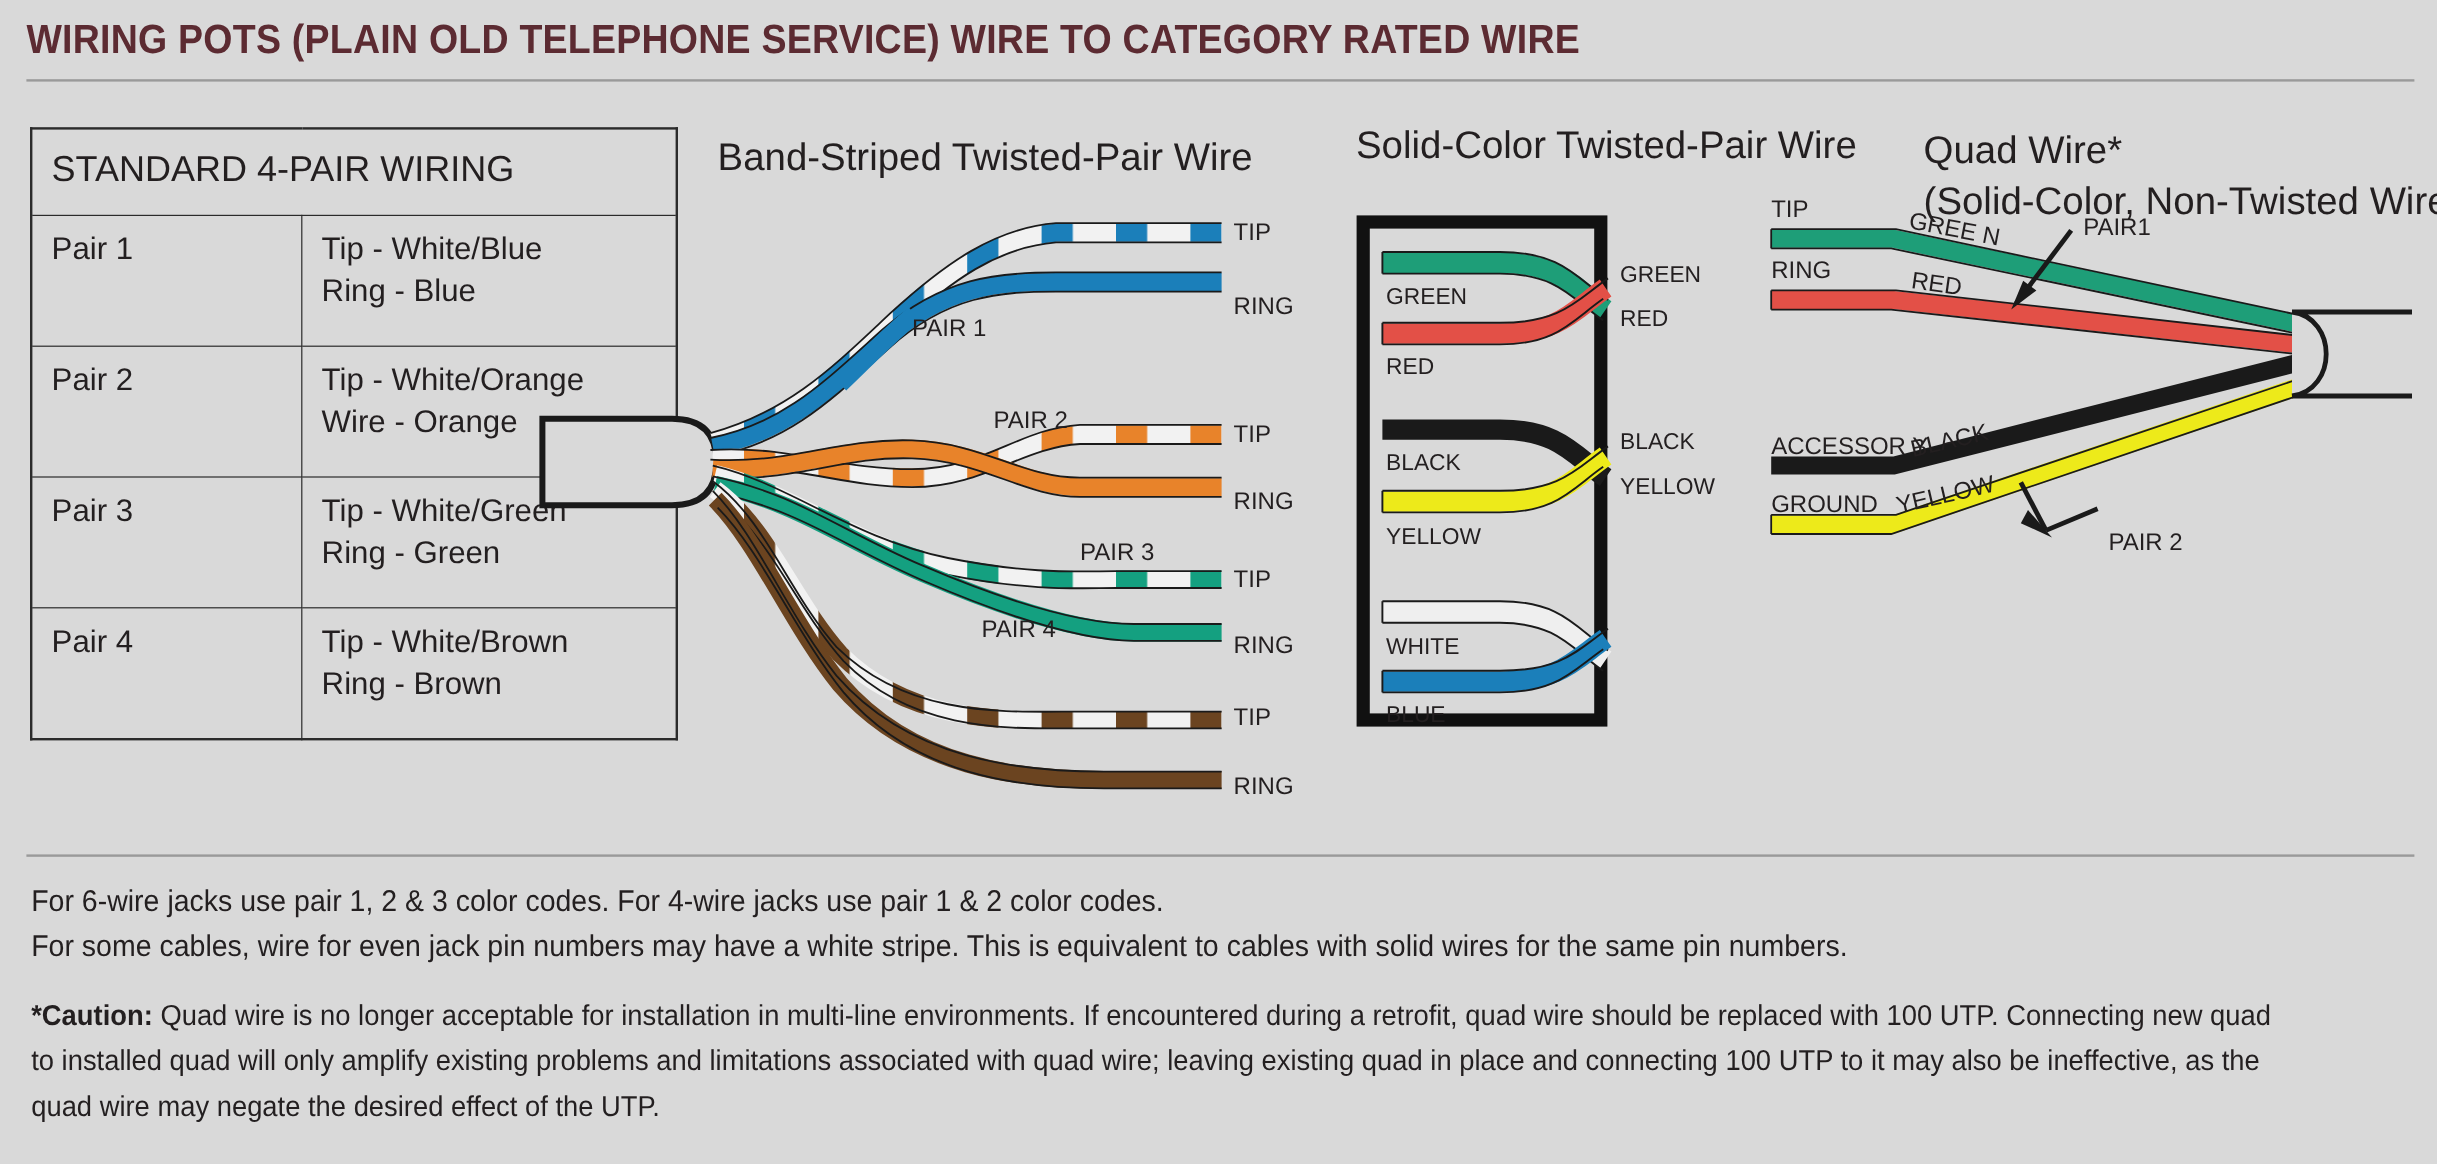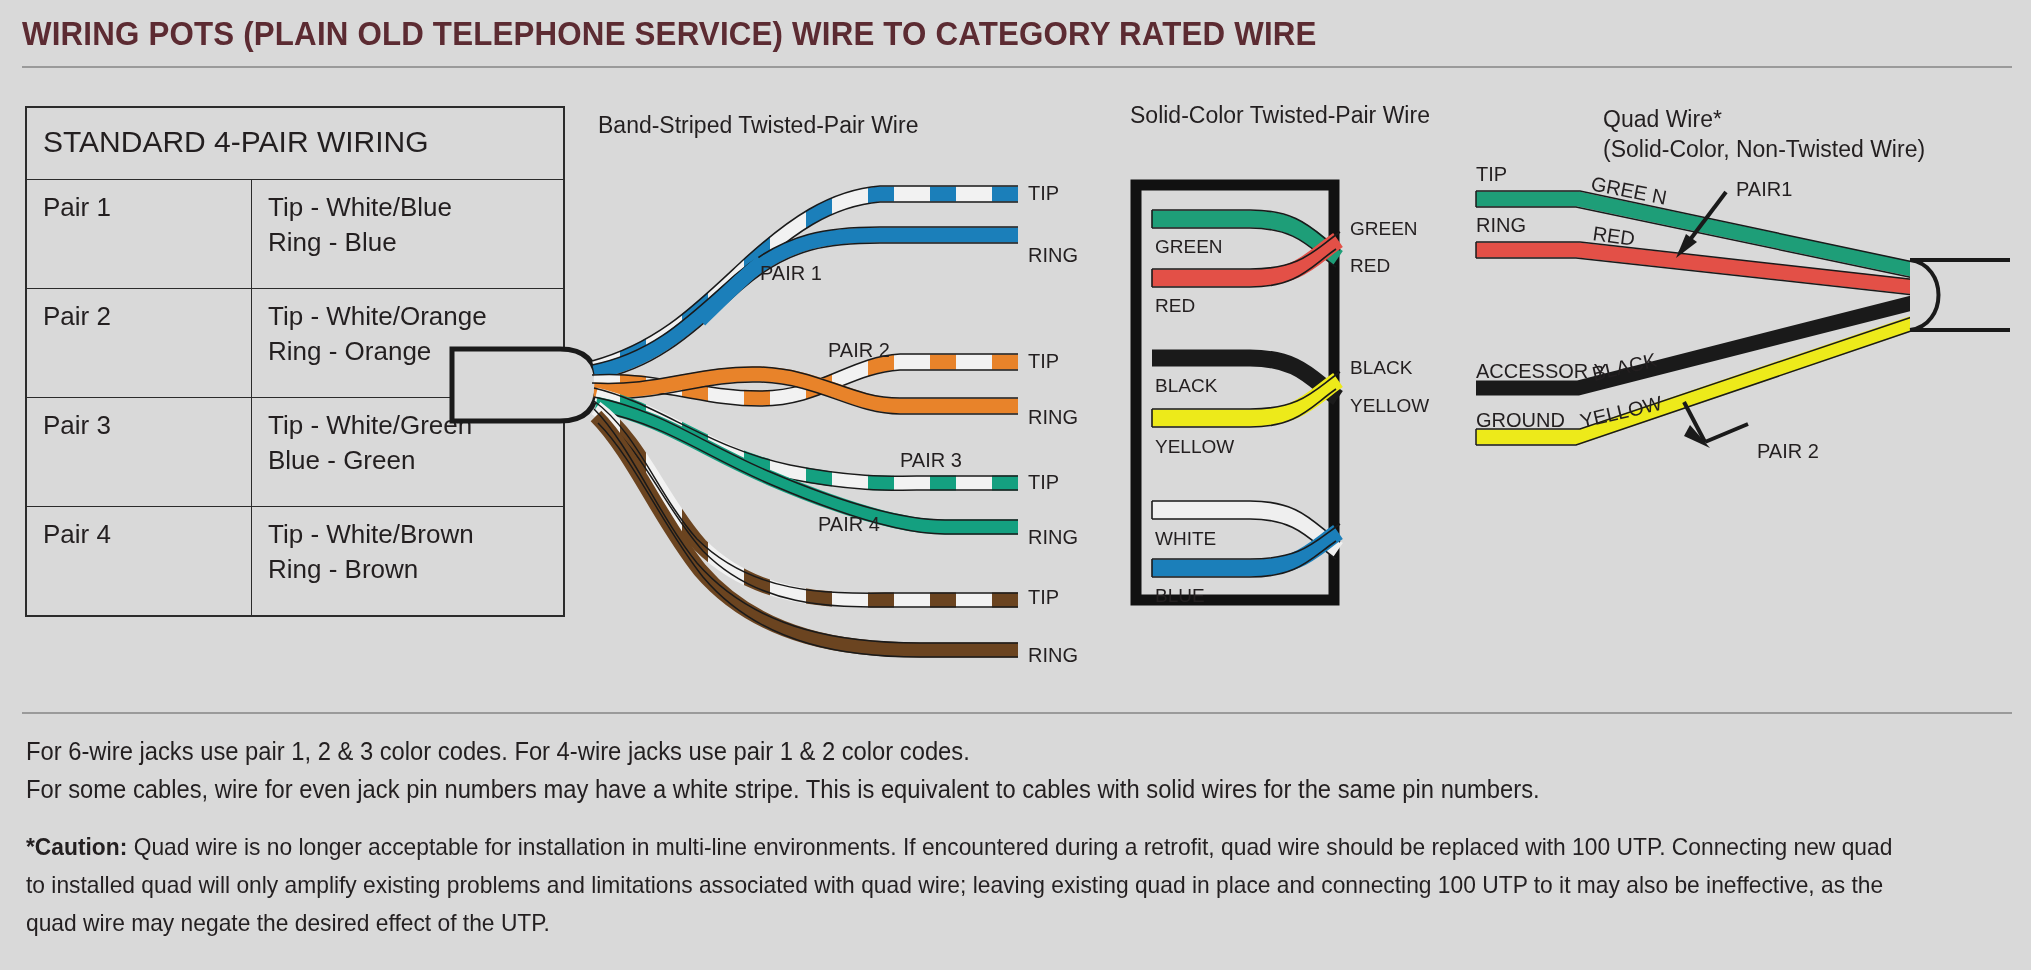--- a/index.html
+++ b/index.html
@@ -44,21 +44,21 @@
   }
   .tbl .hdr{
     border:none;border-bottom:1px solid #2b2b2b;
     font-size:30px;padding:14px 16px 16px 16px;
   }
   .tbl .c1{width:192px;}
   .tbl .rowcell{height:88px;}
 
   
   .sec-head{
-    position:absolute;font-size:23px;line-height:1.32;white-space:nowrap;
+    position:absolute;font-size:32px;line-height:1.32;white-space:nowrap;
   }
   #head-band{left:598px;top:110px;}
   #head-solid{left:1130px;top:100px;}
   #head-quad{left:1603px;top:104px;}
 
   
   #diagram{position:absolute;left:0;top:0;width:2031px;height:970px;pointer-events:none;}
   .lbl-sm{font-family:"Liberation Sans",sans-serif;font-size:20px;fill:#231f20;}
   .lbl-ms{font-family:"Liberation Sans",sans-serif;font-size:19px;fill:#231f20;}
 
@@ -91,28 +91,28 @@
       <td class="c1 rowcell">Pair 1</td>
       <td class="rowcell">
         <div>Tip - White/Blue</div>
         <div>Ring - Blue</div>
       </td>
     </tr>
     <tr>
       <td class="c1 rowcell">Pair 2</td>
       <td class="rowcell">
         <div>Tip - White/Orange</div>
-        <div>Ring - Orange</div>
+        <div>Wire - Orange</div>
       </td>
     </tr>
     <tr>
       <td class="c1 rowcell">Pair 3</td>
       <td class="rowcell">
         <div>Tip - White/Green</div>
-        <div>Blue - Green</div>
+        <div>Ring - Green</div>
       </td>
     </tr>
     <tr>
       <td class="c1 rowcell">Pair 4</td>
       <td class="rowcell">
         <div>Tip - White/Brown</div>
         <div>Ring - Brown</div>
       </td>
     </tr>
   </tbody>

